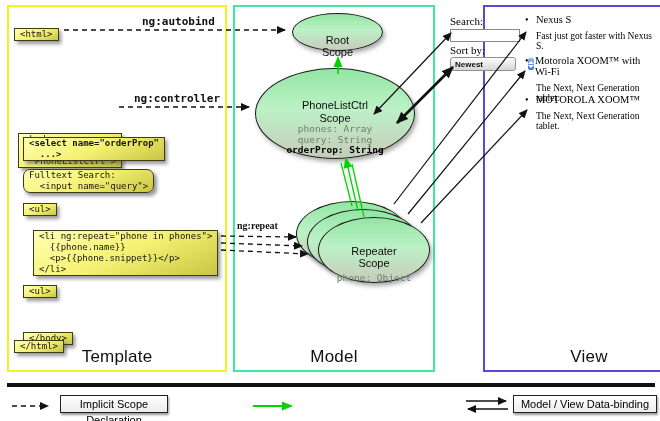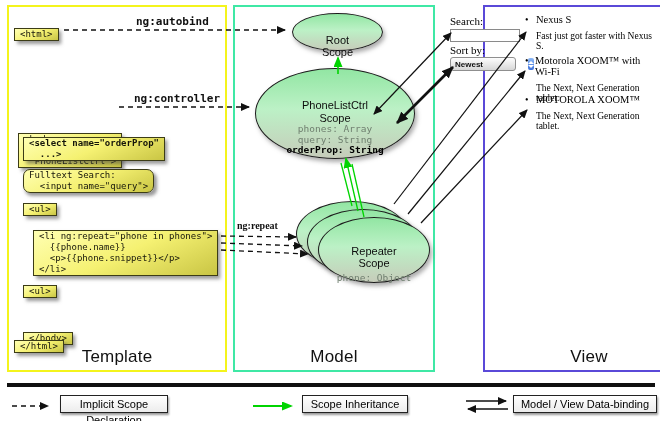--- a/index.html
+++ b/index.html
@@ -86,21 +86,21 @@
   &lt;input name="query"&gt;</pre>
   <pre class="codebox" style="left:23px;top:194px;">&lt;ul&gt;</pre>
   <pre class="codebox" style="left:33px;top:221px;">&lt;li ng:repeat="phone in phones"&gt;
   {{phone.name}}
   &lt;p&gt;{{phone.snippet}}&lt;/p&gt;
 &lt;/li&gt;</pre>
   <pre class="codebox" style="left:23px;top:276px;">&lt;ul&gt;</pre>
   <pre class="codebox" style="left:23px;top:304px;margin-top:28px;">&lt;/body&gt;</pre>
   <pre class="codebox" style="left:14px;top:331px;">&lt;/html&gt;</pre>
 
-  <div class="nglabel" style="left:136px;top:15px;">ng:autobind</div>
+  <div class="nglabel" style="left:142px;top:15px;">ng:autobind</div>
   <div class="nglabel" style="left:134px;top:92px;">ng:controller</div>
   <div class="nglabel small" style="left:237px;top:220px;font-family:Liberation Serif, serif;">ng:repeat</div>
 
   <div class="scope" style="left:292px;top:13px;width:91px;height:38px;">
     <div class="scope-title">Root
 Scope</div>
   </div>
 
   <div class="scope" style="left:255px;top:68px;width:160px;height:91px;">
     <div class="scope-title">PhoneListCtrl
@@ -146,21 +146,20 @@
   <div class="phone-item serif" style="top:94px;">
     <div class="phone-title-row">
       <span class="phone-dot">•</span>
       <span>MOTOROLA XOOM™</span>
     </div>
     <div class="phone-desc">The Next, Next Generation tablet.</div>
   </div>
 
   <div class="separator"></div>
   <div class="legend-box" style="left:60px;width:108px;">Implicit Scope Declaration</div>
-  <div class="legend-box" style="left:302px;width:106px;">Scope Inheritance</div>
   <div class="legend-box" style="left:513px;width:144px;">Model / View Data-binding</div>
 
   <svg class="overlay" viewBox="0 0 660 421">
     <defs>
       <marker id="mB" markerUnits="userSpaceOnUse" markerWidth="9" markerHeight="8" refX="8" refY="4" orient="auto-start-reverse">
         <path d="M0,0 L9,4 L0,8 z" fill="#111"></path>
       </marker>
       <marker id="mBbig" markerUnits="userSpaceOnUse" markerWidth="12" markerHeight="10" refX="11" refY="5" orient="auto-start-reverse">
         <path d="M0,0 L12,5 L0,10 z" fill="#111"></path>
       </marker>

